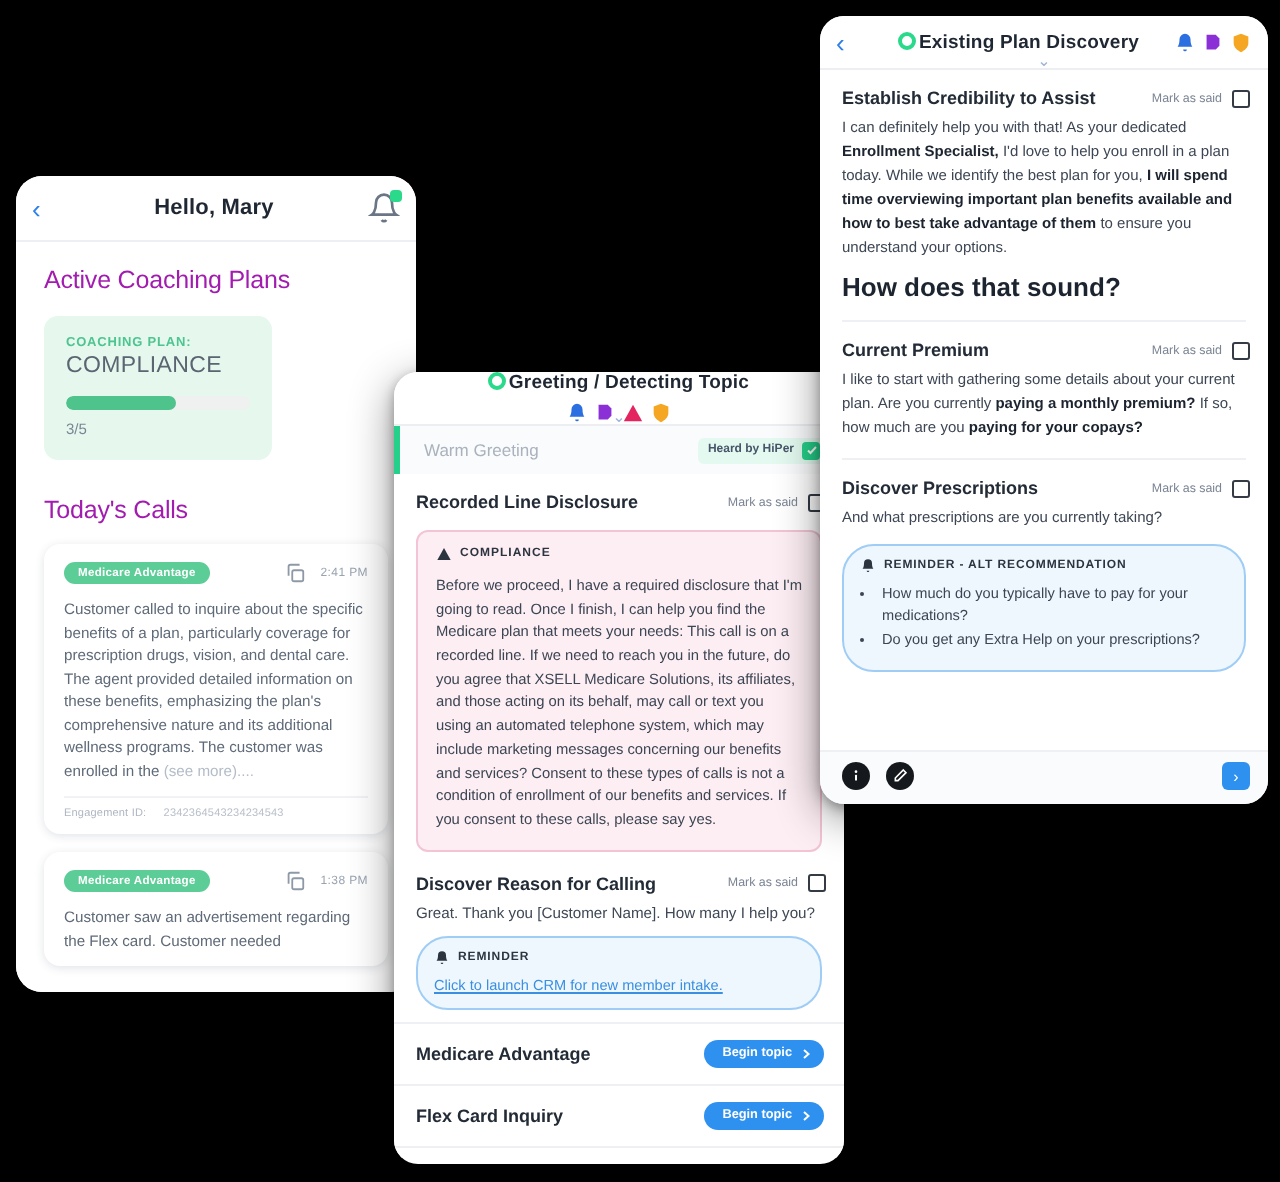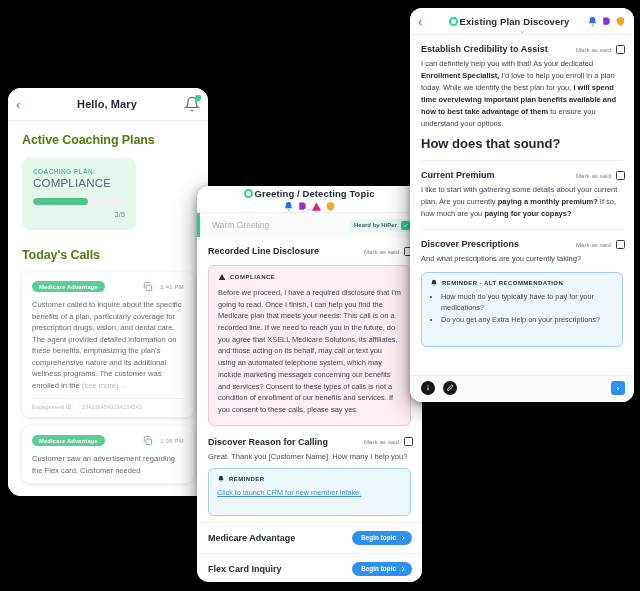--- a/index.html
+++ b/index.html
@@ -26,21 +26,21 @@
     padding: 0 8px;
     background: #ffffff;
     border-bottom: 1px solid #eceef1;
     position: relative;
   }
   .back-chev {
     color: #2f80ed; font-size: 13px; line-height: 1; width: 14px;
     text-align: left; flex: 0 0 auto; cursor: pointer;
   }
   .head-center {
-    flex: 1 1 auto; display: flex; align-items: center; justify-content: center;
+    flex: 1 1 auto; display: flex; justify-content: center;
     gap: 1px;
   }
   .head-dot {
     width: 9px; height: 9px; border-radius: 50%;
     background: #ffffff; border: 2.5px solid #2bd98a; flex: 0 0 auto;
   }
   .head-title {
     font-size: 9.5px; font-weight: bold; color: #1f2733; letter-spacing: 0.1px;
     white-space: nowrap;
   }
@@ -57,30 +57,30 @@
     border-radius: 13px;
   }
   #panel-left .panel-head { height: 33px; border-bottom: 1px solid #edeff2; }
   #panel-left .head-title { font-size: 11px; }
   .bell-wrap { position: relative; width: 16px; height: 16px; cursor: pointer; }
   .bell-badge {
     position: absolute; right: -1px; top: -1px;
     width: 6px; height: 6px; border-radius: 2px; background: #2bd98a;
   }
   .left-body { padding: 12px 14px 0 14px; background: #fff; height: 375px; position: relative; overflow: hidden; }
-  .sec-title { font-size: 12.5px; font-weight: bold; color: #4d7c0f; letter-spacing: -0.1px; }
+  .sec-title { font-size: 12.5px; font-weight: normal; color: #a21caf; letter-spacing: -0.1px; }
   .coach-card {
     margin-top: 11px; background: #e6f8ee; border-radius: 7px;
     padding: 10px 11px 11px 11px; width: 114px;
   }
   .coach-kicker { font-size: 6.5px; font-weight: bold; color: #4ec490; letter-spacing: 0.4px; }
   .coach-name { font-size: 11.5px; color: #5b6572; margin-top: 2px; letter-spacing: 0.2px; }
   .coach-bar { margin-top: 9px; height: 7px; border-radius: 4px; background: #eef1ef; overflow: hidden; }
   .coach-bar-fill { height: 100%; border-radius: 4px; background: #4ec48c; }
-  .coach-frac { text-align: right; font-size: 7.5px; color: #7b8694; margin-top: 5px; }
+  .coach-frac { text-align: left; font-size: 7.5px; color: #7b8694; margin-top: 5px; }
   .sec-title-2 { margin-top: 18px; }
   .calls { margin-top: 10px; }
   .call-card {
     background: #fff; border-radius: 8px; padding: 9px 10px 7px 10px;
     box-shadow: 0 1px 5px rgba(40,60,90,0.14);
     margin-bottom: 9px;
   }
   .call-top { display: flex; align-items: center; }
   .tag-pill {
     background: #5ccd97; color: #fff; font-size: 5.8px; font-weight: bold;
@@ -130,21 +130,21 @@
   .compl-box {
     margin: 5px 11px 0 11px; border: 1px solid #f3c4d6; background: #fdeef3;
     border-radius: 6px; padding: 7px 9px 9px 9px;
   }
   .compl-head { display: flex; align-items: center; gap: 4px; }
   .compl-label { font-size: 6px; font-weight: bold; color: #2c3440; letter-spacing: 0.5px; }
   .compl-text { margin-top: 6px; font-size: 7.4px; line-height: 1.58; color: #3c4553; }
   .step-sub { padding: 0 11px; font-size: 7.6px; color: #3f4855; line-height: 1.45; }
   .reminder-box {
     margin: 6px 11px 0 11px; border: 1px solid #9fcdf5; background: #eff7fe;
-    border-radius: 6px; padding: 6px 8px 18px 8px;
+    border-radius: 16px; padding: 6px 8px 7px 8px;
   }
   .rem-head { display: flex; align-items: center; gap: 4px; }
   .rem-label { font-size: 6px; font-weight: bold; color: #2c3440; letter-spacing: 0.45px; }
   .rem-link { margin-top: 5px; font-size: 7.3px; color: #3a8fe0; text-decoration: underline; cursor: pointer; }
   .rem-ul { margin: 5px 0 0 0; padding-left: 11px; }
   .rem-ul li { font-size: 7.3px; color: #3c4553; line-height: 1.45; margin-bottom: 2px; }
   .topic-row {
     display: flex; align-items: center; padding: 8px 10px 8px 11px;
     border-top: 1px solid #eef0f3;
   }

